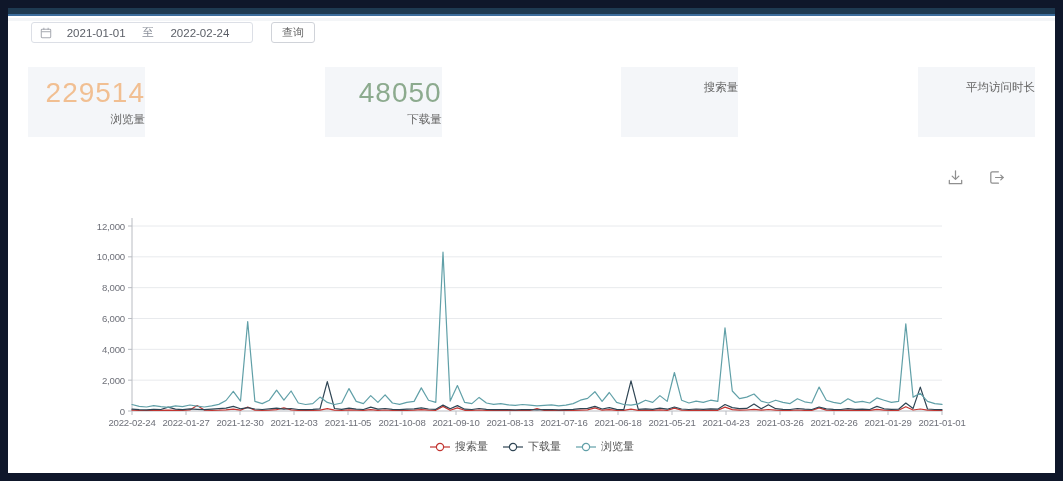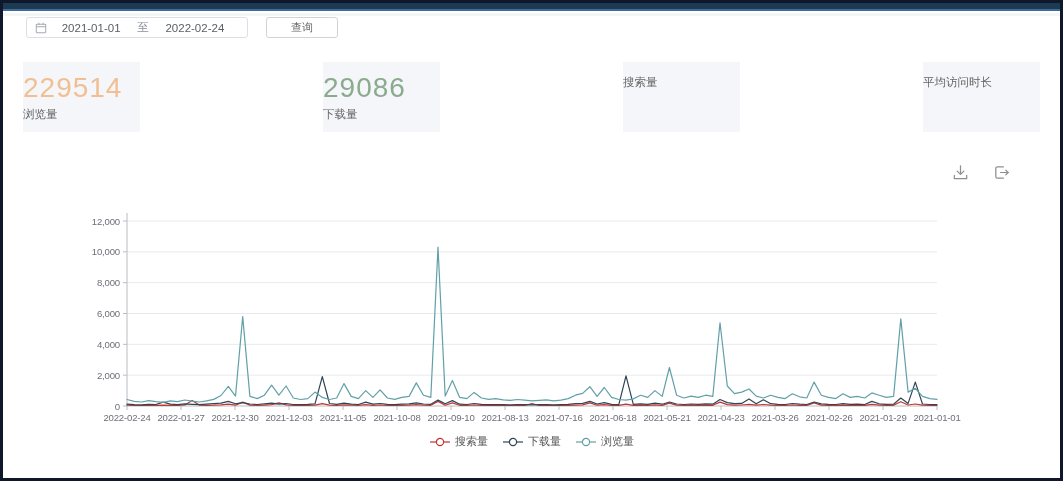--- a/index.html
+++ b/index.html
@@ -1,40 +1,40 @@
 <!DOCTYPE html>
 <html><head>
 <meta charset="utf-8">
 <style>
   * { margin:0; padding:0; box-sizing:border-box; }
   html,body { background:#fff; }
   body { font-family:"Liberation Sans","DejaVu Sans",sans-serif; }
   .page {
     position:relative; width:1063px; height:481px;
-    border:3px solid #0f172a; background:#fff; overflow:hidden;
+    border:8px solid #0f172a; background:#fff; overflow:hidden;
   }
   .topbar { position:absolute; left:0; top:0; right:0; height:8px; background:#1e3a51; border-bottom:2px solid #3c6d9c; }
   .topbar-shade { position:absolute; left:0; top:10px; right:0; height:3px; background:#f3f5f7; }
 
   .toolbar { position:absolute; left:23px; top:14px; display:flex; align-items:center; }
   .date-range {
     width:222px; height:21px; border:1px solid #dcdfe6; border-radius:3px; background:#fff;
     display:flex; align-items:center; padding:0 8px; color:#5a5e66; font-size:11.5px;
   }
   .date-range .cal { flex:0 0 auto; display:flex; align-items:center; color:#a8abb2; }
   .date-range .dval { flex:1 1 auto; text-align:center; }
   .date-range .sep { flex:0 0 auto; color:#8a8f99; padding:0 2px; }
   .query-btn {
-    margin-left:18px; height:21px; padding:0 24px; font-size:11px; color:#666;
+    margin-left:18px; height:21px; padding:0 10px; font-size:11px; color:#666;
     background:#fff; border:1px solid #d0d3d9; border-radius:3px; cursor:pointer;
     font-family:inherit;
   }
 
   .cards { position:absolute; left:0; right:0; top:59px; display:flex; justify-content:space-between; padding:0 20px; }
-  .card { width:117px; height:70px; background:#f4f6f9; text-align:left; padding-top:10px; }
+  .card { width:117px; height:70px; background:#f4f6f9; text-align:right; padding-top:10px; }
   .card .num { font-size:28px; letter-spacing:1px; line-height:32px; white-space:nowrap; }
   .card.small-num .num { font-size:24px; line-height:36px; letter-spacing:0.5px; }
   .card .lab { font-size:11.5px; color:#666; margin-top:3px; }
 
   .chart-actions { position:absolute; top:160px; right:49px; display:flex; gap:22px; }
   .chart-actions .act { cursor:pointer; color:#8f8f8f; display:flex; }
 
   .chart-wrap { position:absolute; left:86px; top:201px; width:890px; height:250px; }
   #chart-svg text.tick { font-size:9.6px; fill:#6e7079; letter-spacing:-0.2px; }
 
@@ -64,21 +64,21 @@
     </div>
     <button class="query-btn">查询</button>
   </div>
 
   <div class="cards">
     <div class="card">
       <div class="num" style="color: rgb(241, 191, 146);">229514</div>
       <div class="lab">浏览量</div>
     </div>
     <div class="card">
-      <div class="num" style="color: rgb(140, 170, 142);">29086</div>
+      <div class="num" style="color: rgb(140, 170, 142);">48050</div>
       <div class="lab">下载量</div>
     </div>
     <div class="card">
       <div class="lab">搜索量</div>
     </div>
     <div class="card small-num">
       <div class="lab">平均访问时长</div>
     </div>
   </div>
 

